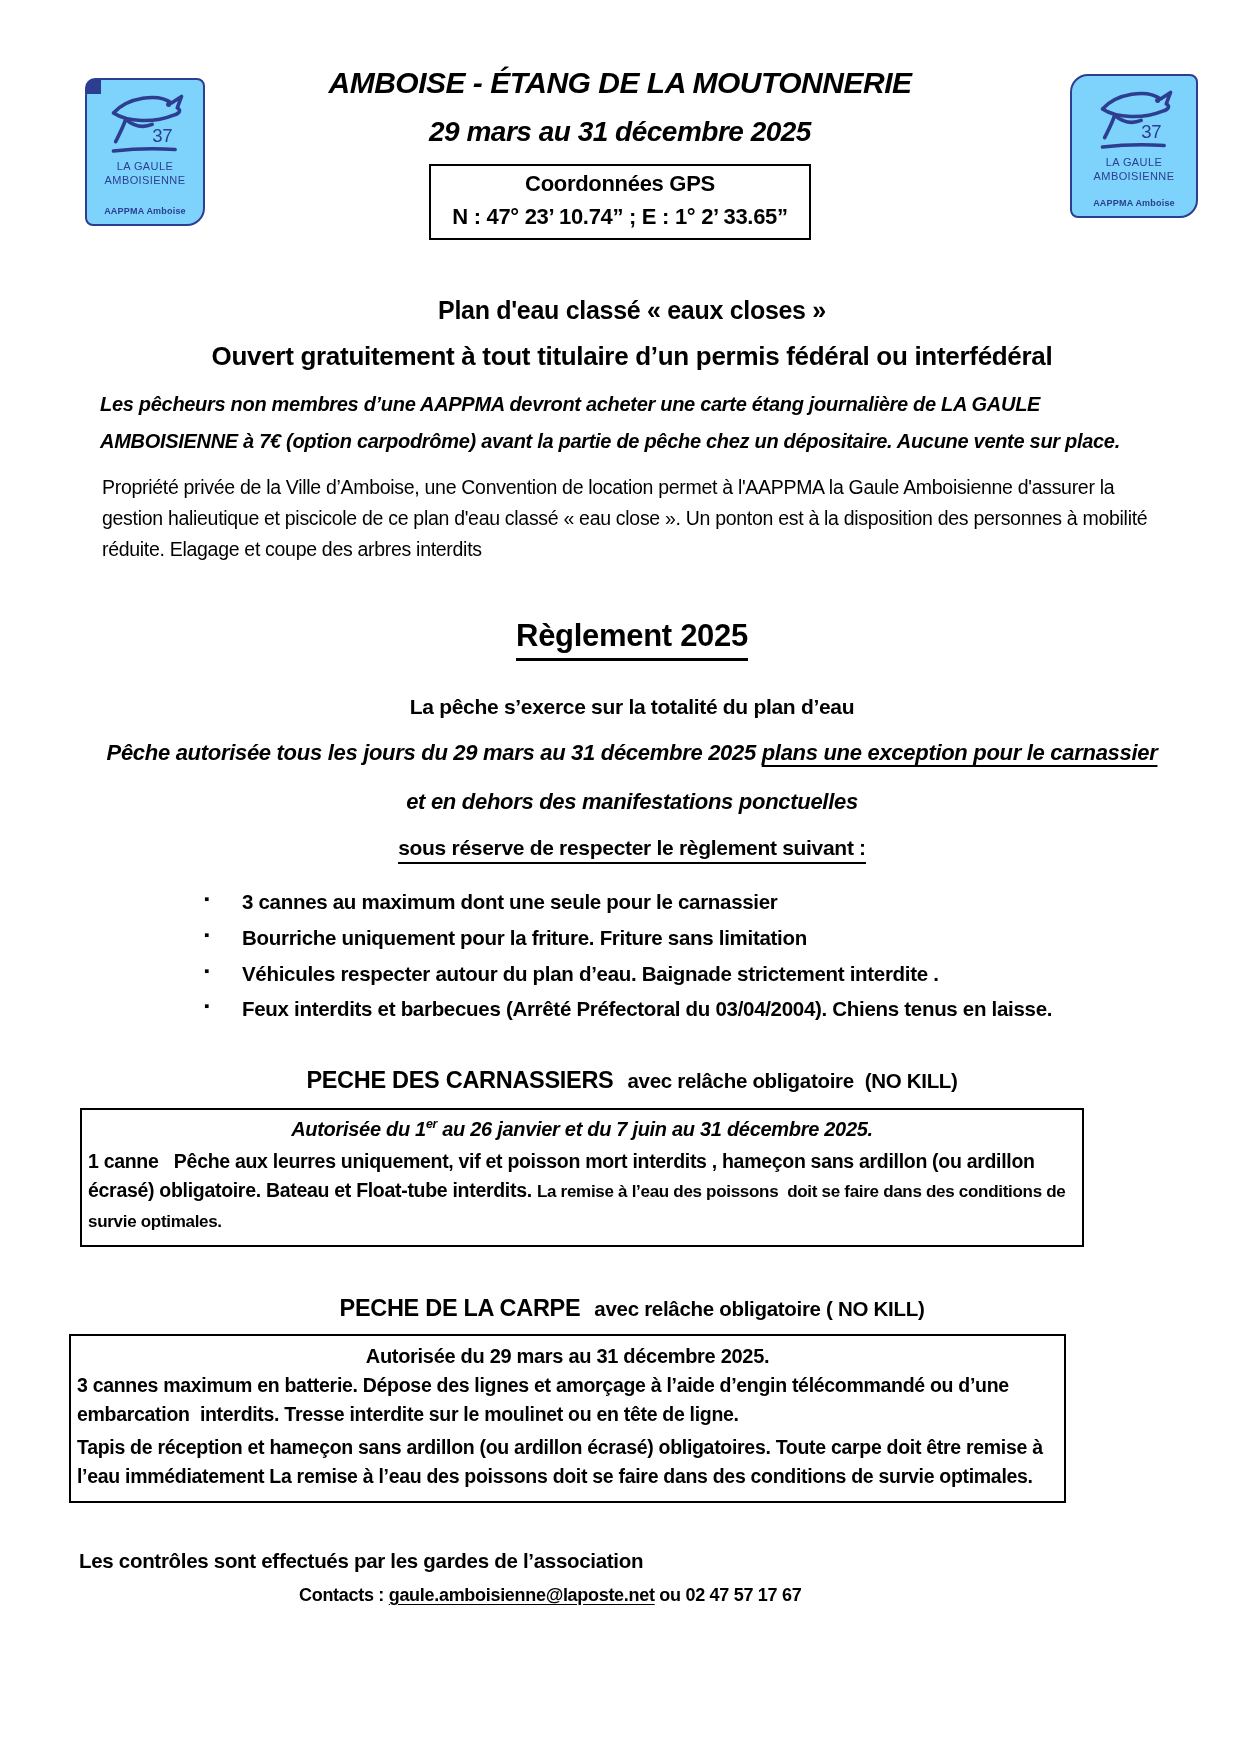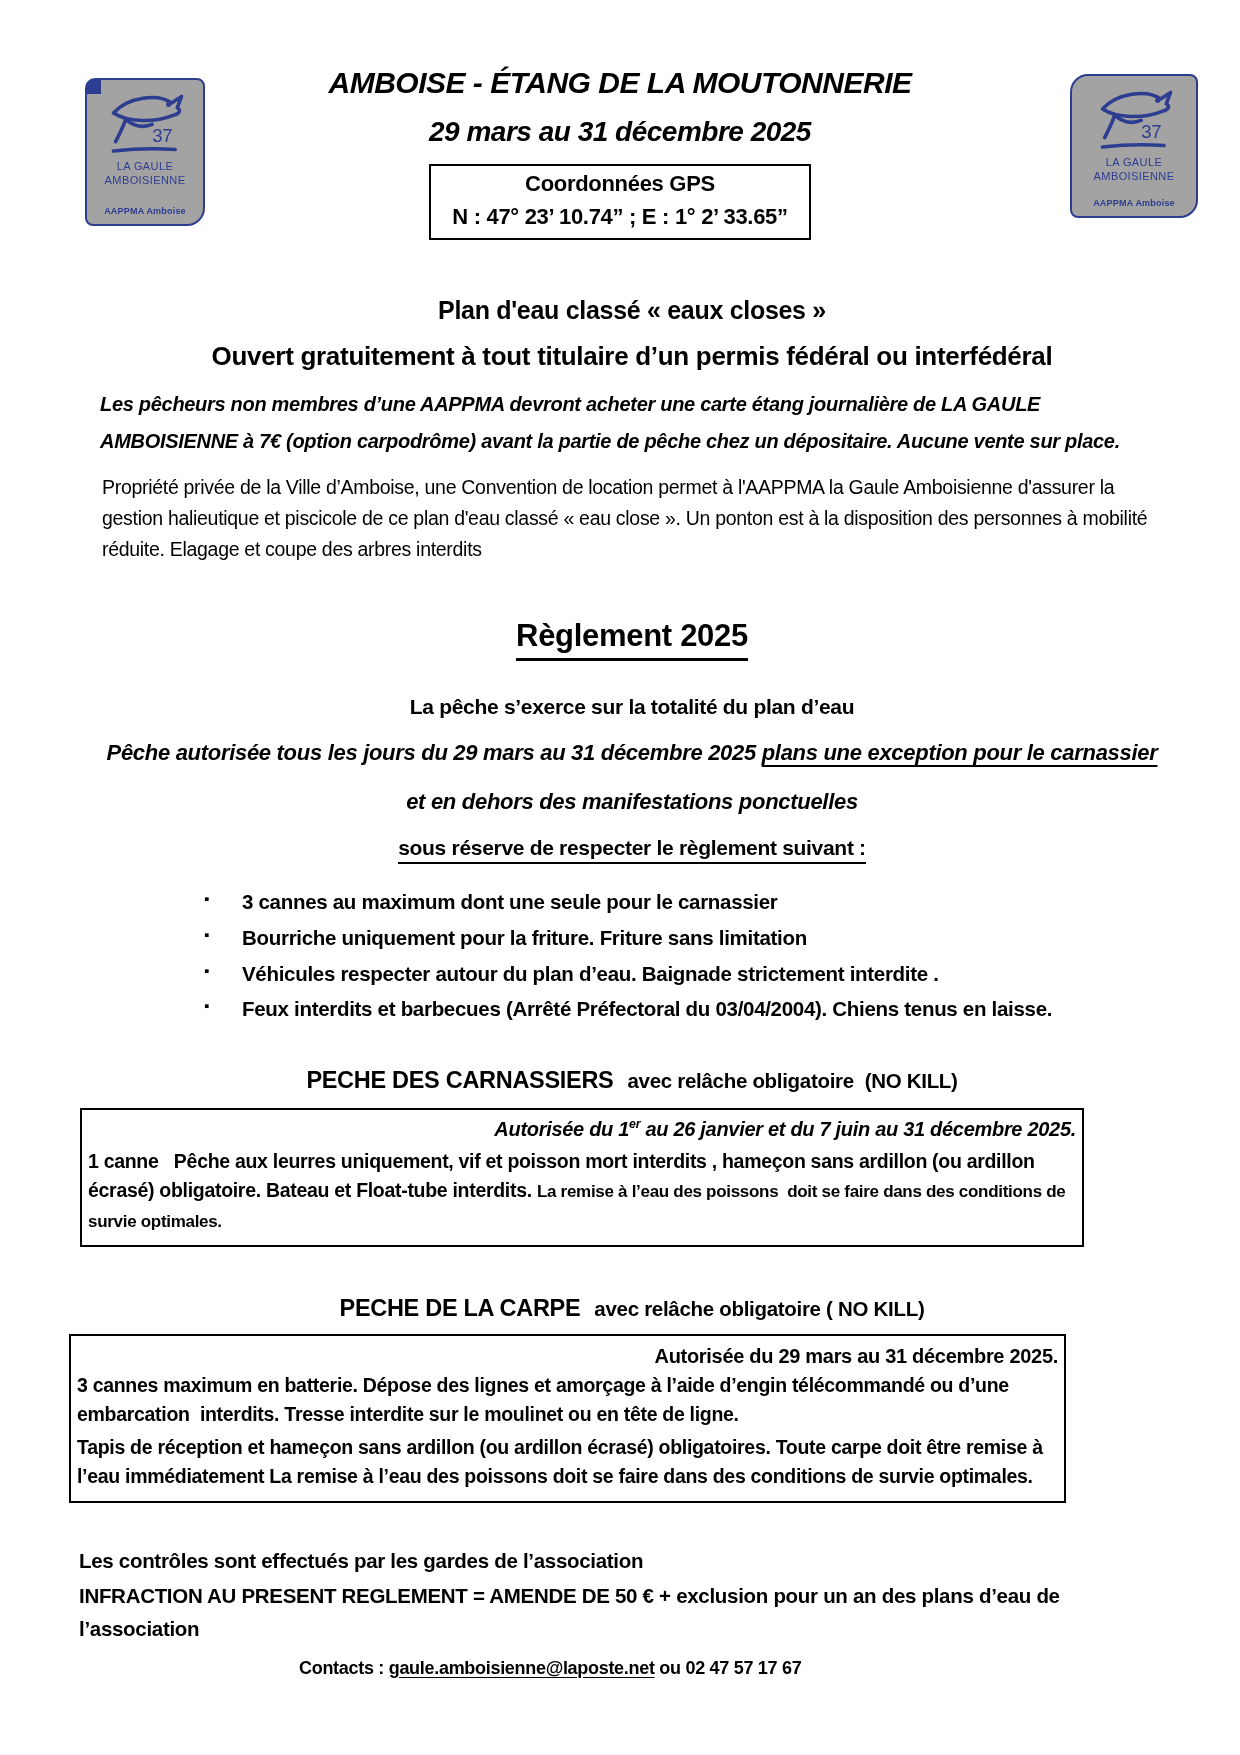--- a/index.html
+++ b/index.html
@@ -13,21 +13,21 @@
     overflow:hidden;
     letter-spacing:-0.3px;
   }
   
   .logo{
     position:absolute;
     border:2px solid var(--navy,#2d3d8f);
     border-radius:18px 8px 18px 8px;
     display:flex;flex-direction:column;align-items:center;
     box-sizing:border-box;
-    background:#a3a3a3;
+    background:#7dd3fc;
   }
   .logo-left{left:85px;top:78px;width:120px;height:148px;}
   .logo-right{left:1070px;top:74px;width:128px;height:144px;}
   .corner-tab{position:absolute;left:-2px;top:-2px;width:16px;height:16px;background:#2d3d8f;border-radius:10px 0 0 0;}
   .fish-svg{width:86px;height:74px;margin-top:6px;}
   .logo-name{color:#2d3d8f;font-size:11px;letter-spacing:0.4px;line-height:1.25;text-align:center;}
   .logo-sub{color:#2d3d8f;font-size:9px;font-weight:bold;letter-spacing:0.2px;margin-top:auto;margin-bottom:8px;}
   .title-block{position:absolute;left:230px;top:66px;width:780px;text-align:center;}
   .title-main{font-size:30px;font-weight:bold;font-style:italic;letter-spacing:-0.5px;margin:0;}
   .title-dates{font-size:28px;font-weight:bold;font-style:italic;letter-spacing:-0.5px;margin:16px 0 0;}
@@ -61,21 +61,21 @@
   }
   ul.bullets li::before{content:"▪";position:absolute;left:0;top:1px;font-size:15px;}
   .section-heading{text-align:center;font-weight:bold;}
   .carnassiers-heading{margin:44px 0 0;}
   .carpe-heading{margin:48px 0 0;}
   .h-main{font-size:23.5px;font-weight:bold;}
   .h-sub{font-size:20.5px;font-weight:bold;margin-left:14px;white-space:pre-wrap;}
   .rule-box{border:2px solid #000;box-sizing:border-box;padding:7px 6px 9px 6px;}
   .box-carnassier{margin:14px 168px 0 68px;}
   .box-carpe{margin:12px 186px 0 57px;}
-  .auth-line{text-align:right;font-size:20px;font-weight:bold;}
+  .auth-line{text-align:center;font-size:20px;font-weight:bold;}
   .auth-italic{font-style:italic;}
   .auth-line sup{font-size:0.62em;}
   .box-body{font-size:19.5px;font-weight:bold;line-height:1.52;margin-top:6px;white-space:pre-wrap;}
   .box-body .small{font-size:17px;}
   .box-carpe .auth-line{margin-top:2px;}
   .box-carpe .box-body{margin-top:3px;}
   
   .controls{font-size:20.5px;font-weight:bold;margin:46px 0 0 67px;}
   .infraction{font-size:20.5px;font-weight:bold;line-height:1.6;margin:7px 110px 0 67px;}
   .contacts{font-size:18px;font-weight:bold;margin:12px 0 0 287px;}
@@ -162,18 +162,17 @@
 
     <h3 class="section-heading carpe-heading"><span class="h-main">PECHE DE LA CARPE</span><span class="h-sub">avec relâche obligatoire ( NO KILL)</span></h3>
 
     <div class="rule-box box-carpe">
       <div class="auth-line">Autorisée du 29 mars au 31 décembre 2025.</div>
       <div class="box-body">3 cannes maximum en batterie. Dépose des lignes et amorçage à l’aide d’engin télécommandé ou d’une embarcation  interdits. Tresse interdite sur le moulinet ou en tête de ligne.</div>
       <div class="box-body">Tapis de réception et hameçon sans ardillon (ou ardillon écrasé) obligatoires. Toute carpe doit être remise à l’eau immédiatement La remise à l’eau des poissons doit se faire dans des conditions de survie optimales.</div>
     </div>
 
     <p class="controls">Les contrôles sont effectués par les gardes de l’association</p>
-    <p class="infraction">INFRACTION AU PRESENT REGLEMENT = AMENDE DE 50 € + exclusion pour un an des plans d’eau de l’association</p>
 
     <p class="contacts"><span>Contacts : </span><span class="email">gaule.amboisienne@laposte.net</span><span> ou 02 47 57 17 67</span></p>
 
   </div>
 </div>
 
 </body></html>

